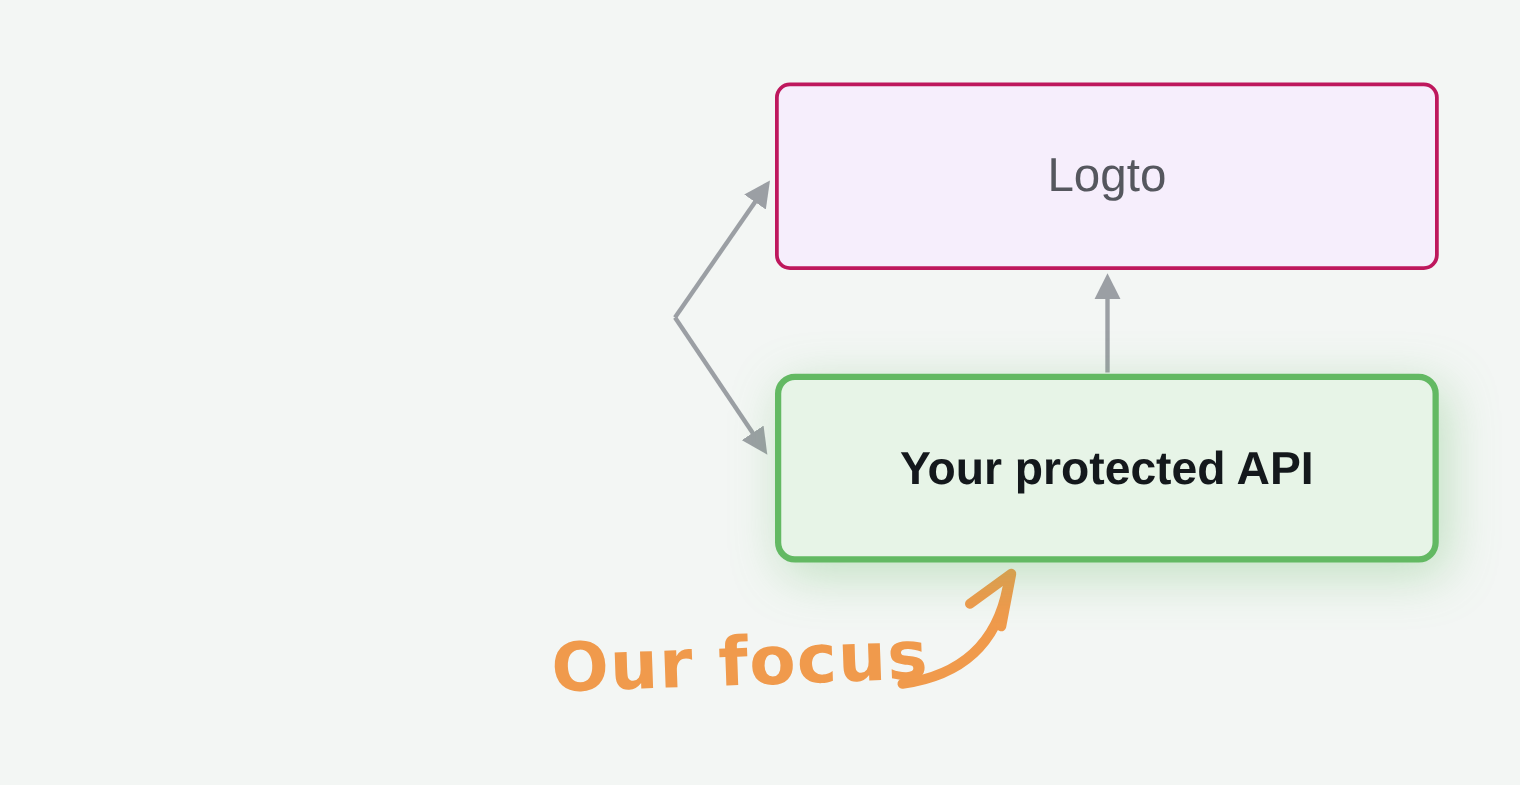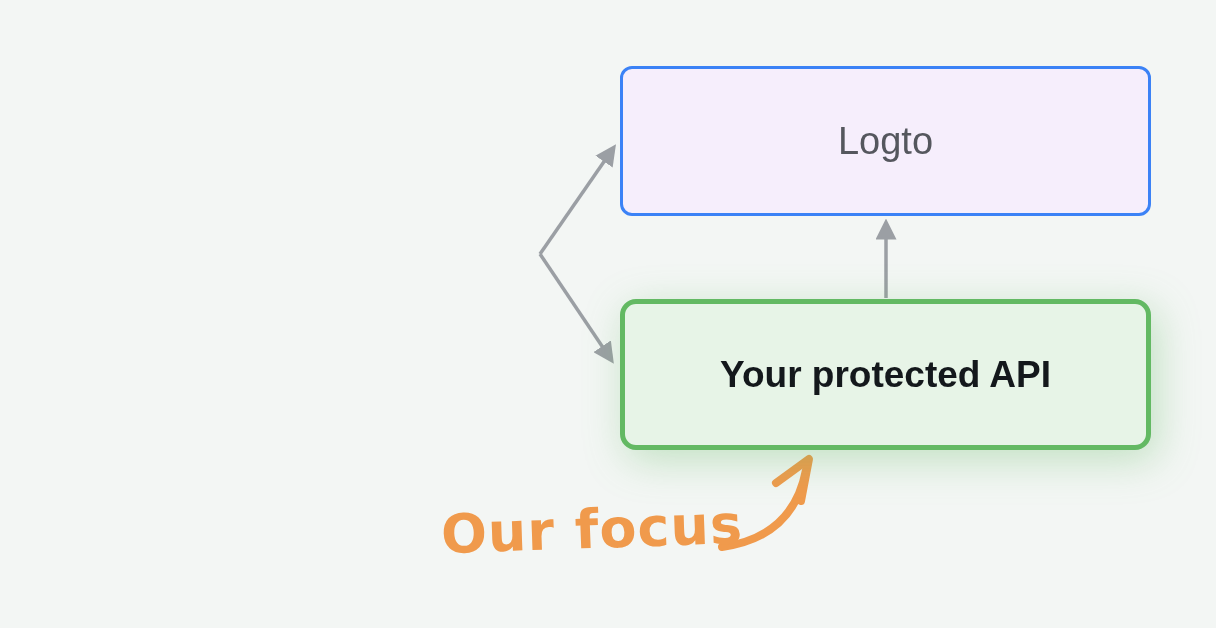--- a/index.html
+++ b/index.html
@@ -35,21 +35,21 @@
     width: 473px; height: 148px;
     background: #e8f1fd;
     border: 3px solid #8cb2f3;
     border-radius: 12px;
     color: #4e545c;
   }
   .node-logto {
     left: 620px; top: 66px;
     width: 531px; height: 150px;
     background: #f6eefc;
-    border: 3px solid #3b82f6;
+    border: 3px solid #be185d;
     border-radius: 12px;
     color: #55575e;
     align-items: center;
   }
   .node-api {
     left: 620px; top: 299px;
     width: 531px; height: 151px;
     background: #e7f4e7;
     border: 5px solid #63b963;
     border-radius: 16px;

